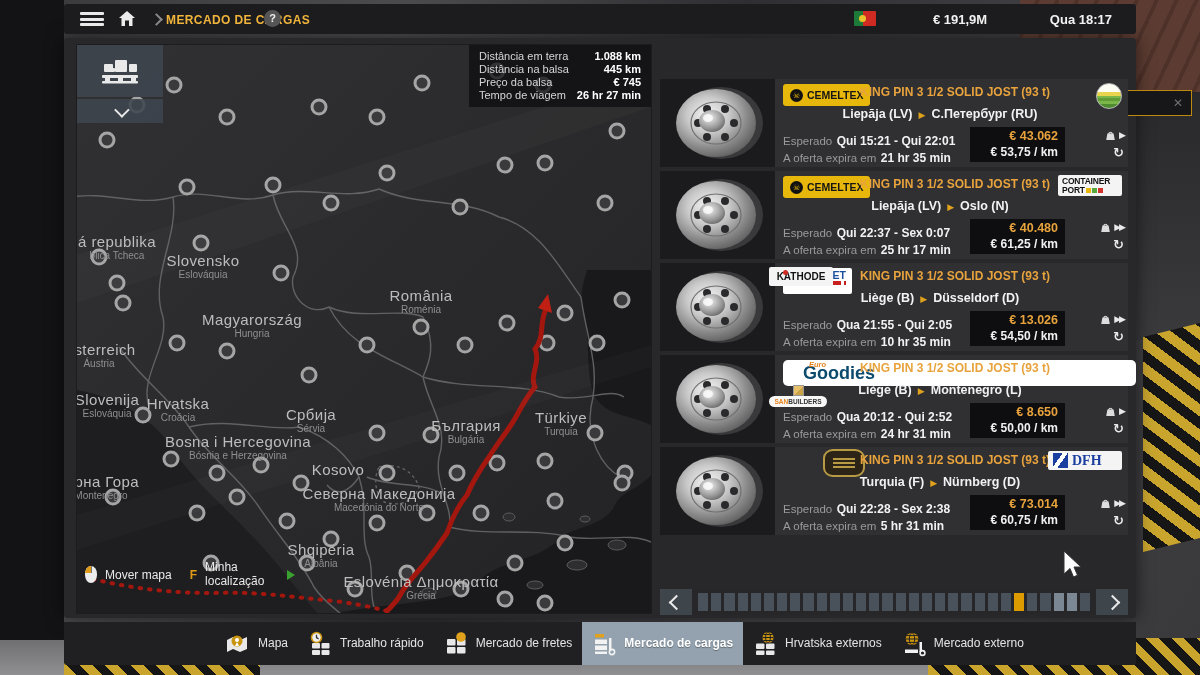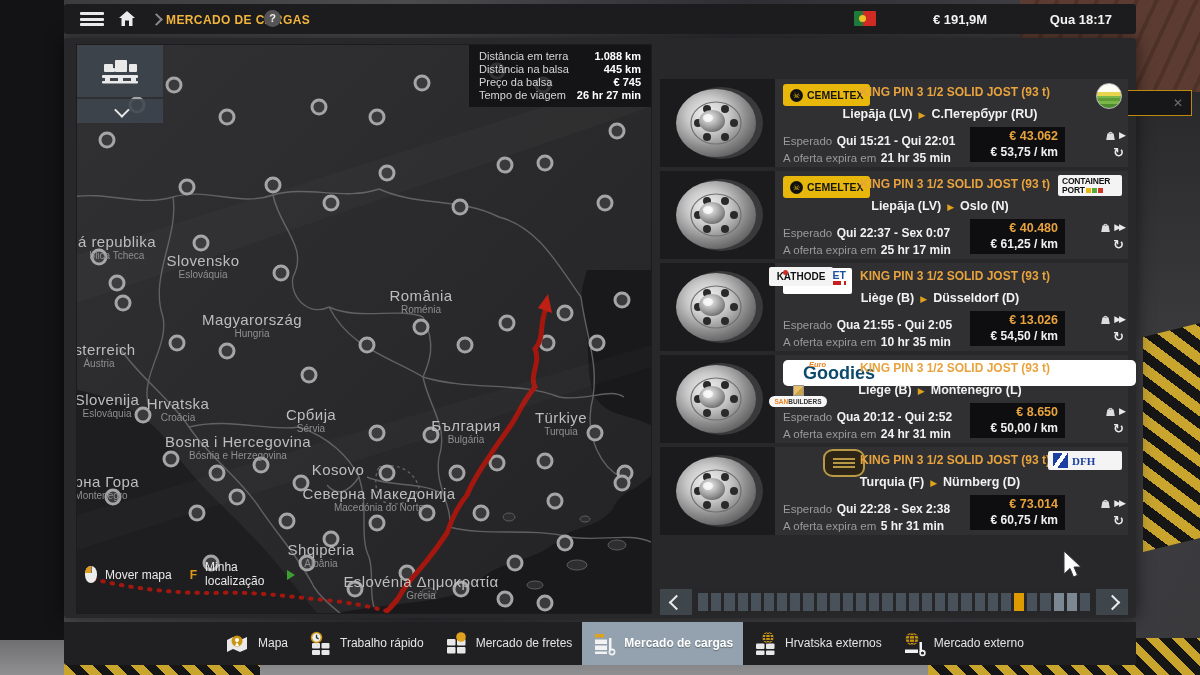--- a/index.html
+++ b/index.html
@@ -110,21 +110,21 @@
   .cp-sq{display:inline-block;width:5px;height:5px;margin-left:1px;vertical-align:middle;}
   .l-kathode{width:56px;background:#f4f4f4;border-radius:2px;padding:4px 4px;color:#111;font-weight:bold;font-size:10px;position:relative;text-align:center;}
   .l-kathode .dot{position:absolute;left:14px;top:3px;width:5px;height:5px;border-radius:50%;background:#d02b23;}
   .l-san{width:58px;position:relative;padding-top:11px;}
   .san-cube{position:absolute;left:24px;top:0;width:9px;height:9px;background:linear-gradient(135deg,#e8c06a 50%,#caa347 50%);border:1px solid #999;}
   .san-pill{background:#f7f7f7;border-radius:7px;padding:2px 4px;font-size:6.5px;font-weight:bold;text-align:center;}
   .san-pill .p1{color:#e8821c;}
   .san-pill .p2{color:#333;}
   .l-dfh{width:64px;background:#f4f4f4;border-radius:2px;padding:2px 5px;display:flex;align-items:center;gap:4px;}
   .dfh-sq{width:15px;height:15px;background:linear-gradient(125deg,#1a3fa0 38%,#fff 38% 58%,#1a3fa0 58%);}
-  .dfh-tx{font-family:"Liberation Serif","DejaVu Serif",serif;font-weight:bold;color:#1a3fa0;font-size:11px;line-height:14px;}
+  .dfh-tx{font-family:"Liberation Serif","DejaVu Serif",serif;font-weight:bold;color:#1a3fa0;font-size:14px;line-height:14px;}
   
   .pager{position:absolute;left:596px;top:551px;width:468px;height:26px;background:#27272a;display:flex;align-items:center;}
   .pg-btn{width:32px;height:26px;background:#3e454b;display:flex;align-items:center;justify-content:center;flex:none;}
   .pg-ticks{flex:1;display:flex;gap:3px;padding:0 6px;}
   .tick{flex:1;height:18px;background:#49525a;}
   .tick.active{background:#de9b00;}
   .tick.hover{background:#7b8893;}
   
   .gpsbtn{position:absolute;left:596px;top:589px;width:468px;height:24px;background:#4b555e;border-radius:2px;
     display:flex;align-items:center;justify-content:center;font-size:13px;font-weight:bold;color:#f2f2f2;}

